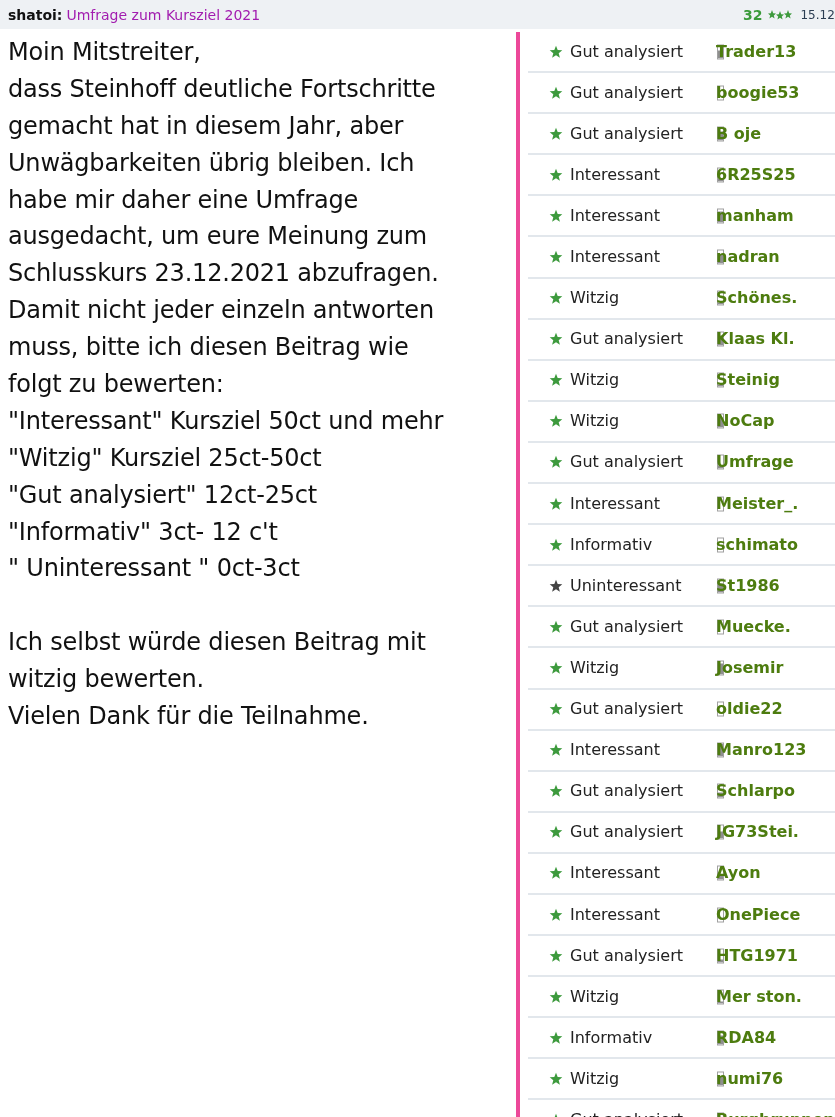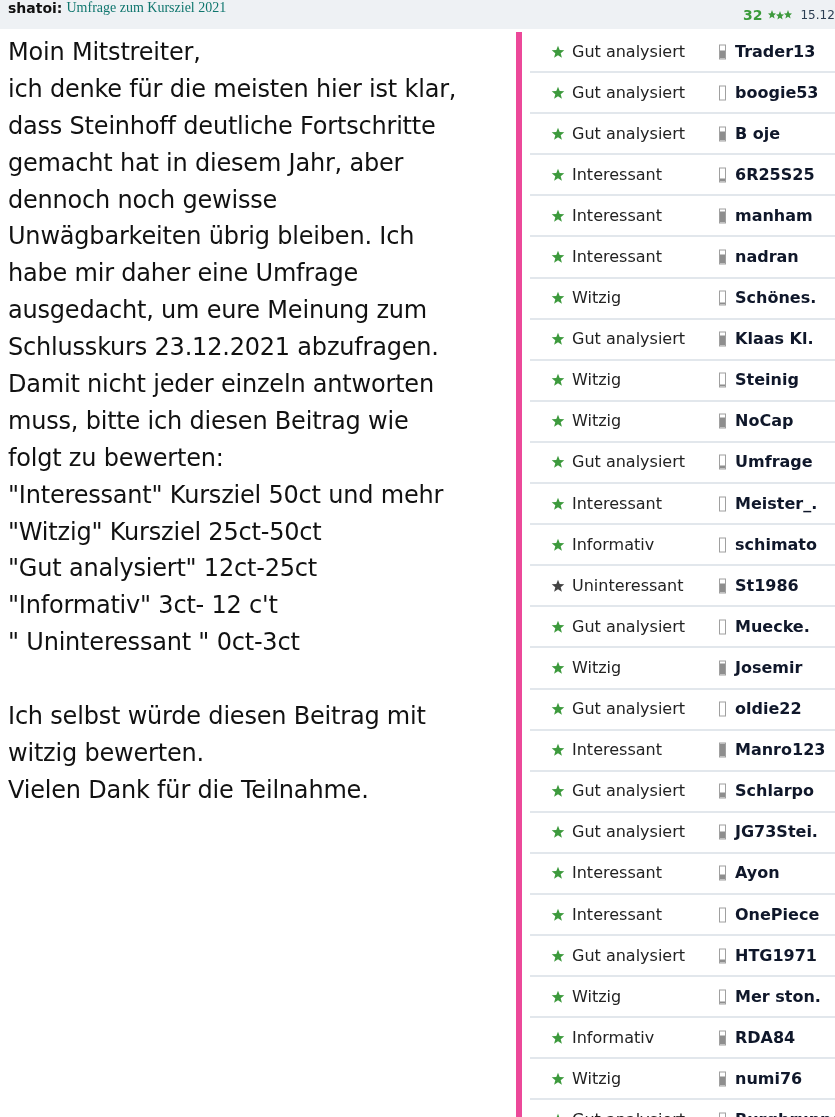--- a/index.html
+++ b/index.html
@@ -5,45 +5,45 @@
     * { box-sizing: border-box; margin: 0; padding: 0; }
     html, body {
       width: 835px; height: 1117px; overflow: hidden;
       background: #ffffff;
       font-family: "DejaVu Sans", "Liberation Sans", sans-serif;
       color: #111;
     }
     .header {
       position: absolute; left: 0; top: 0; width: 835px; height: 29px;
       background: #eef1f4;
-      display: flex; 
+      display: flex; align-items: center;
       padding-left: 8px;
       font-size: 14px;
       white-space: nowrap;
     }
     .header .author { font-weight: bold; color: #111; }
-    .header .title { color: #0f766e; margin-left: 4px; font-family: Liberation Serif, serif; }
+    .header .title { color: #a21caf; margin-left: 4px; }
     .header .right {
       position: absolute; left: 743px; top: 0; height: 29px;
       display: flex; align-items: center; white-space: nowrap;
     }
     .header .count { color: #3a9a3a; font-weight: bold; font-size: 14px; }
     .header .stars-icon { margin-left: 6px; width: 24px; height: 12px; display: inline-block; }
     .header .date { color: #2b3d52; margin-left: 8px; font-size: 12px; }
 
     .body-text {
       position: absolute; left: 8px; top: 34px; width: 505px;
       font-size: 24px; line-height: 36.9px; color: #111;
       letter-spacing: -0.2px;
     }
     .body-text .line { display: block; white-space: nowrap; height: 36.9px; }
 
     .ratings {
       position: absolute; left: 516px; top: 32px; width: 319px; height: 1085px;
-      border-left: 6px solid #ec4899;
+      border-left: 4px solid #ec4899;
       overflow: hidden;
     }
     .row {
       position: relative; height: 41.1px; width: 100%;
       border-bottom: 2px solid #e2e7ec;
       display: flex; align-items: center;
       margin-left: 8px;
     }
     .row .star {
       position: absolute; left: 21px; top: 50%; transform: translateY(-50%);
@@ -57,22 +57,22 @@
       position: absolute; left: 189px; top: 50%; transform: translateY(-50%);
       width: 7px; height: 15px;
       border: 1.2px solid #a0a0a0; background: #fff;
       overflow: hidden;
     }
     .row .gauge .fill {
       position: absolute; left: 0; bottom: 0; width: 100%;
       background: #8e8e8e;
     }
     .row .username {
-      position: absolute; left: 205px; top: 50%; transform: translateY(-52%);
-      font-size: 16px; font-weight: bold; color: #0f172a; white-space: nowrap;
+      position: absolute; left: 188px; top: 50%; transform: translateY(-52%);
+      font-size: 16px; font-weight: bold; color: #4d7c0f; white-space: nowrap;
     }
   </style>
 </head>
 <body>
 
 <div class="header">
   <span class="author">shatoi:</span>
   <span class="title">Umfrage zum Kursziel 2021</span>
   <div class="right">
     <span class="count">32</span>
@@ -82,24 +82,22 @@
         <polygon points="12,2 13.2,5.2 16,5.4 13.8,7.4 14.6,10.5 12,8.8 9.4,10.5 10.2,7.4 8,5.4 10.8,5.2"></polygon>
         <polygon points="20,1 21.2,4.2 24,4.4 21.8,6.4 22.6,9.5 20,7.8 17.4,9.5 18.2,6.4 16,4.4 18.8,4.2"></polygon>
       </g>
     </svg>
     <span class="date">15.12.20</span>
   </div>
 </div>
 
 <div class="body-text" id="post-body">
     <span class="line">Moin Mitstreiter,</span>
-    <span class="line">ich denke für die meisten hier ist klar,</span>
     <span class="line">dass Steinhoff deutliche Fortschritte</span>
     <span class="line">gemacht hat in diesem Jahr, aber</span>
-    <span class="line">dennoch noch gewisse</span>
     <span class="line">Unwägbarkeiten übrig bleiben. Ich</span>
     <span class="line">habe mir daher eine Umfrage</span>
     <span class="line">ausgedacht, um eure Meinung zum</span>
     <span class="line">Schlusskurs 23.12.2021 abzufragen.</span>
     <span class="line">Damit nicht jeder einzeln antworten</span>
     <span class="line">muss, bitte ich diesen Beitrag wie</span>
     <span class="line">folgt zu bewerten:</span>
     <span class="line">"Interessant" Kursziel 50ct und mehr</span>
     <span class="line">"Witzig" Kursziel 25ct-50ct</span>
     <span class="line">"Gut analysiert" 12ct-25ct</span>

